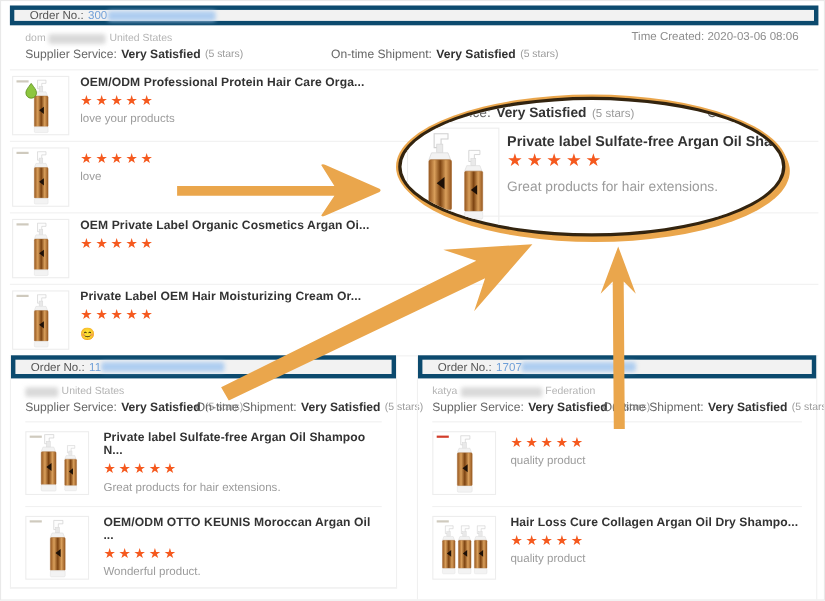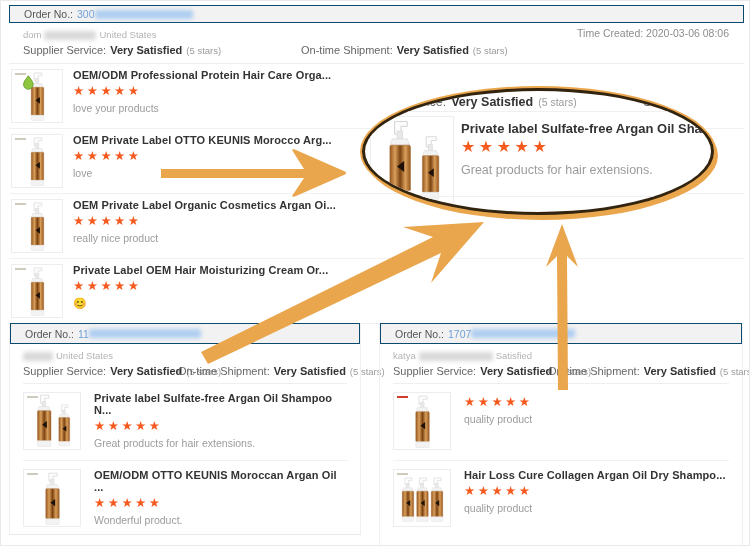--- a/index.html
+++ b/index.html
@@ -4,33 +4,33 @@
 <style>
   * { margin:0; padding:0; box-sizing:border-box; }
   html,body { width:750px; height:546px; }
   body {
     position:relative; background:#fff; overflow:hidden;
     font-family:"Liberation Sans", sans-serif; color:#333;
     border:1px solid #e9e9e9;
   }
   
   .order-bar {
-    background:#f2f2f2; border:1px solid #0c4a6e;
+    background:#f2f2f2; border:4px solid #0c4a6e;
     display:flex; align-items:center; justify-content:space-between;
     height:18px; padding:0 14px; font-size:10.5px; color:#555;
   }
   .order-left { display:flex; align-items:center; white-space:nowrap; }
   .order-num { color:#6f9fd8; margin-left:4px; }
   .smear { display:inline-block; height:9px; border-radius:2px; filter:blur(2px); vertical-align:middle; }
   .smear.blue { background:#aecdf0; }
   .smear.gray { background:#d9d9d9; }
   .time-created { color:#8d8d8d; font-size:10.5px; white-space:nowrap;margin-top:38px; }
   .buyer-line { font-size:9.5px; color:#b4b4b4; margin:6px 0 0 0; display:flex; align-items:flex-end; gap:3px; white-space:nowrap; }
   .rating-line { display:flex; align-items:baseline; margin-top:4px; font-size:11px; white-space:nowrap; }
-  .rating-grp { display:flex; align-items:flex-end; gap:4px; }
+  .rating-grp { display:flex; align-items:flex-start; gap:4px; }
   .rating-label { color:#666; }
   .rating-value { color:#333; font-weight:bold; }
   .stars-note { color:#9b9b9b; font-size:9.5px; }
   .hdiv { border-bottom:1px solid #efefef; }
   
   .review-row { display:flex; border-bottom:1px solid #f1f1f1; }
   .thumb { background:#fff; border:1px solid #ededed; position:relative; flex:none; }
   .thumb .logo-dash { position:absolute; left:3px; top:3px; width:11px; height:2px; background:#cfcabe; }
   .thumb .logo-dash.red { background:#d23c2a; }
   .r-title { font-size:11px; font-weight:bold; color:#333; letter-spacing:0.1px; }
@@ -144,36 +144,34 @@
     </div>
   </div>
   <div class="review-row">
     <div class="thumb">
       <span class="logo-dash"></span>
       <svg class="tsvg" viewBox="0 0 52 54">
           <use href="#bottle" x="13" y="1"></use>
         </svg>
     </div>
     <div>
-      <div class="r-title">OEM Private Label OTTO KEUNIS Morocco Arg...</div>
       <div class="r-stars">★★★★★</div>
       <div class="r-comment">love</div>
     </div>
   </div>
   <div class="review-row">
     <div class="thumb">
       <span class="logo-dash"></span>
       <svg class="tsvg" viewBox="0 0 52 54">
           <use href="#bottle" x="13" y="1"></use>
         </svg>
     </div>
     <div>
       <div class="r-title">OEM Private Label Organic Cosmetics Argan Oi...</div>
       <div class="r-stars">★★★★★</div>
-      <div class="r-comment">really nice product</div>
     </div>
   </div>
   <div class="review-row">
     <div class="thumb">
       <span class="logo-dash"></span>
       <svg class="tsvg" viewBox="0 0 52 54">
           <use href="#bottle" x="13" y="1"></use>
         </svg>
     </div>
     <div>
@@ -248,21 +246,21 @@
     <div class="order-left">
       <span>Order No.:</span>
       <span class="order-num">1707</span>
       <span class="smear blue" style="width:104px"></span>
     </div>
   </div>
   <div class="inner">
     <div class="buyer-line">
       <span>katya</span>
       <span class="smear gray" style="width:74px"></span>
-      <span>Satisfied</span>
+      <span>Federation</span>
     </div>
     <div class="rating-line">
       <div class="rating-grp first">
         <span class="rating-label">Supplier Service:</span>
         <span class="rating-value">Very Satisfied</span>
         <span class="stars-note">(5 stars)</span>
       </div>
       <div class="rating-grp">
         <span class="rating-label">On-time Shipment:</span>
         <span class="rating-value">Very Satisfied</span>

